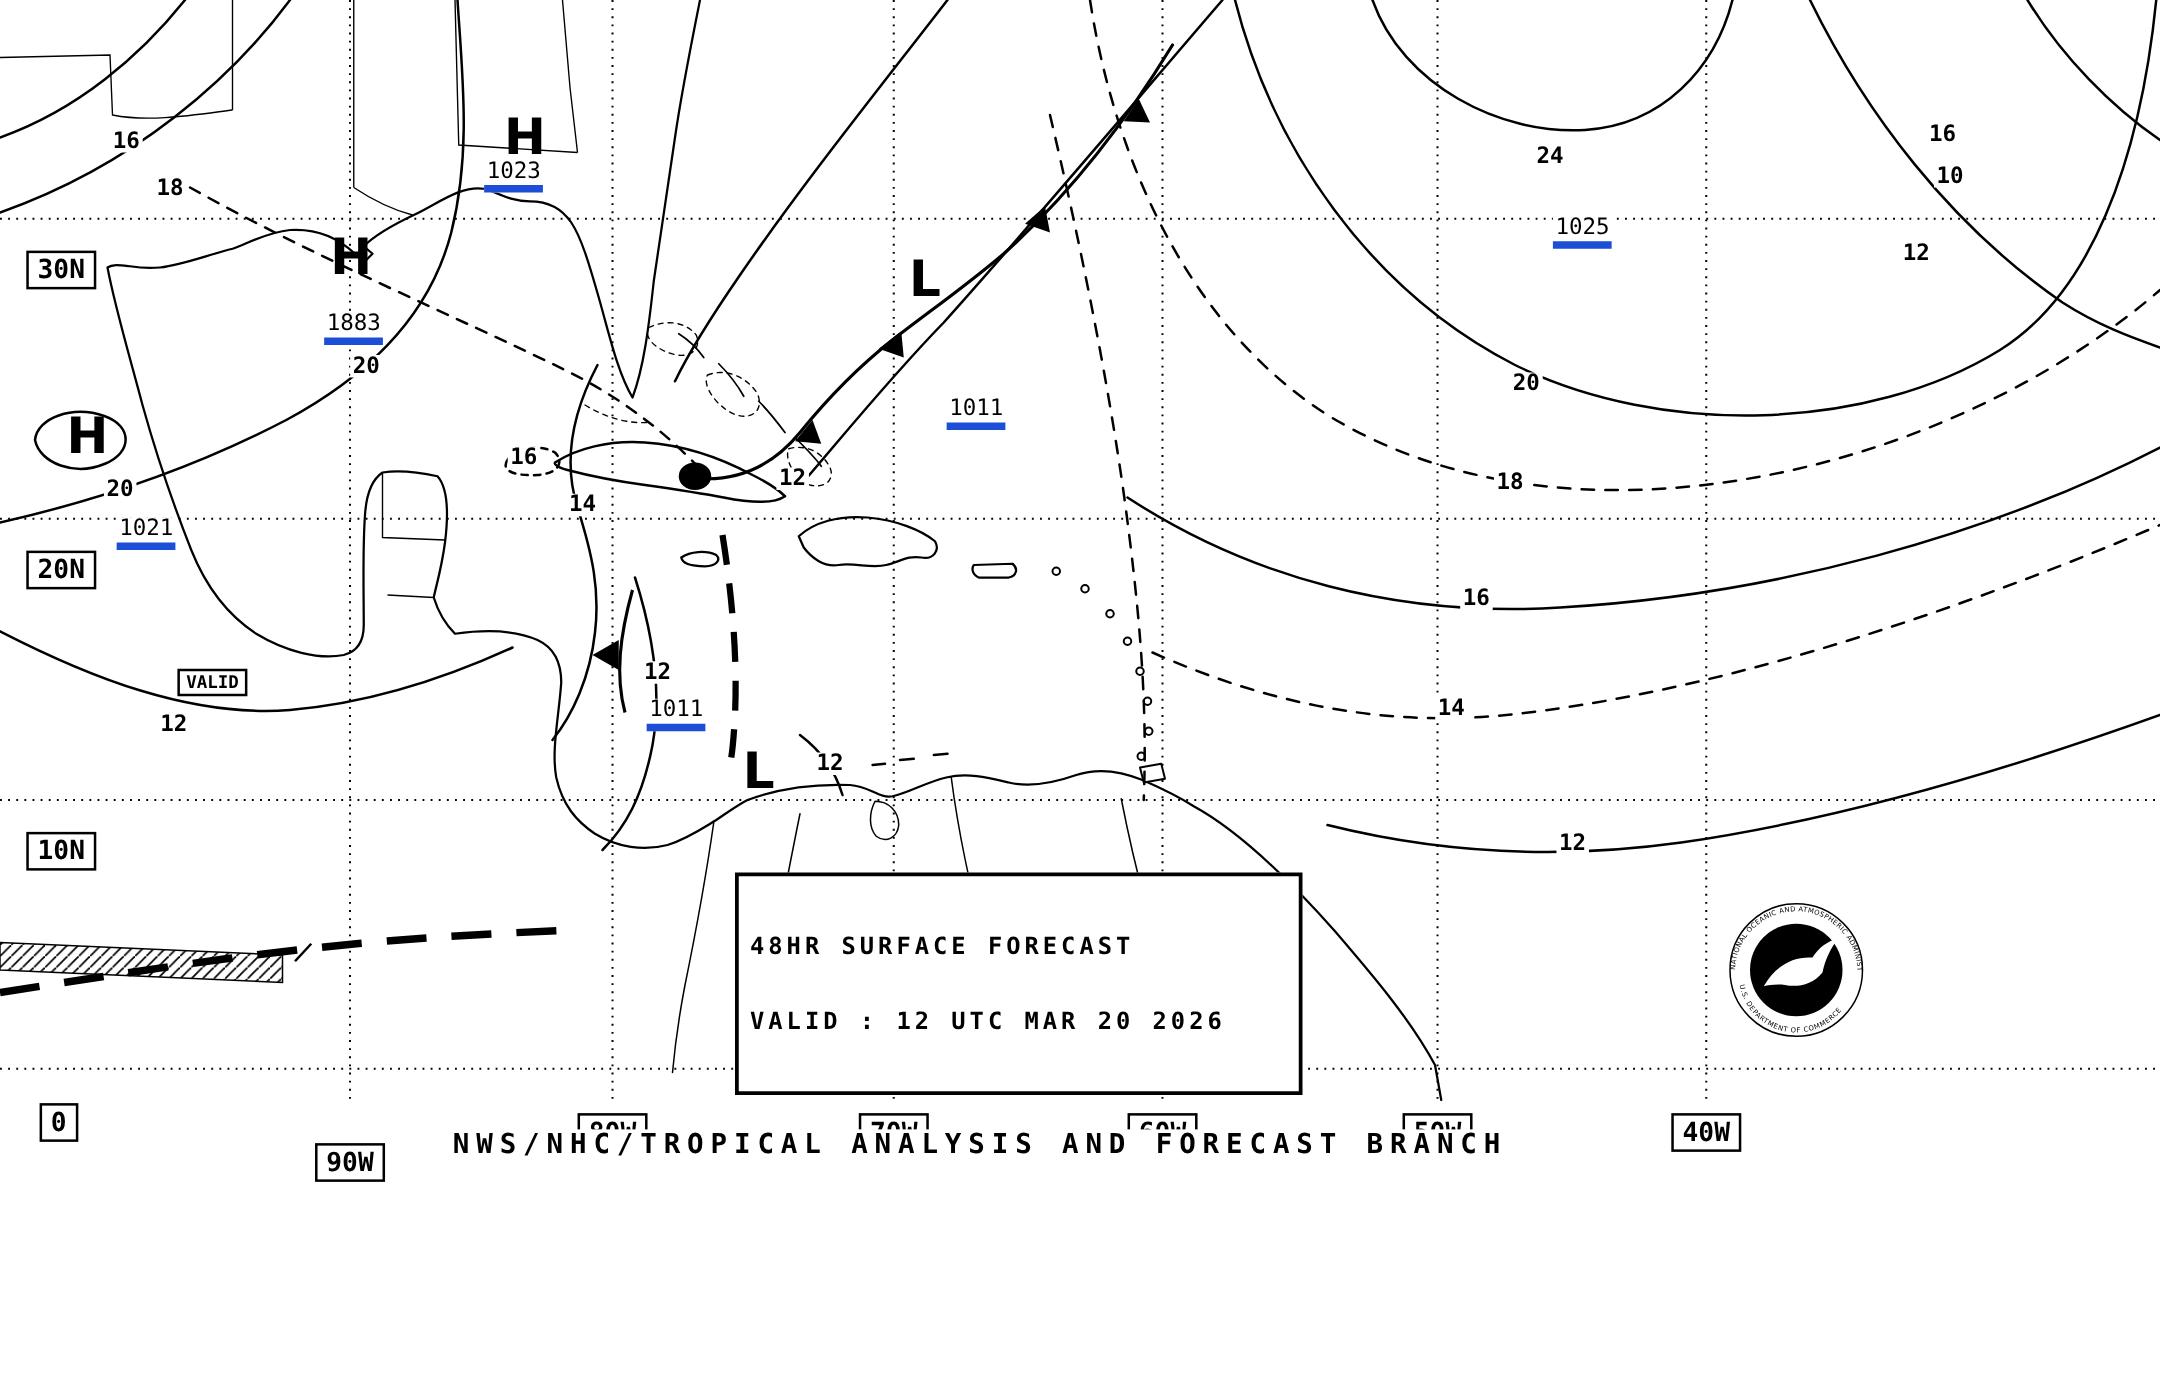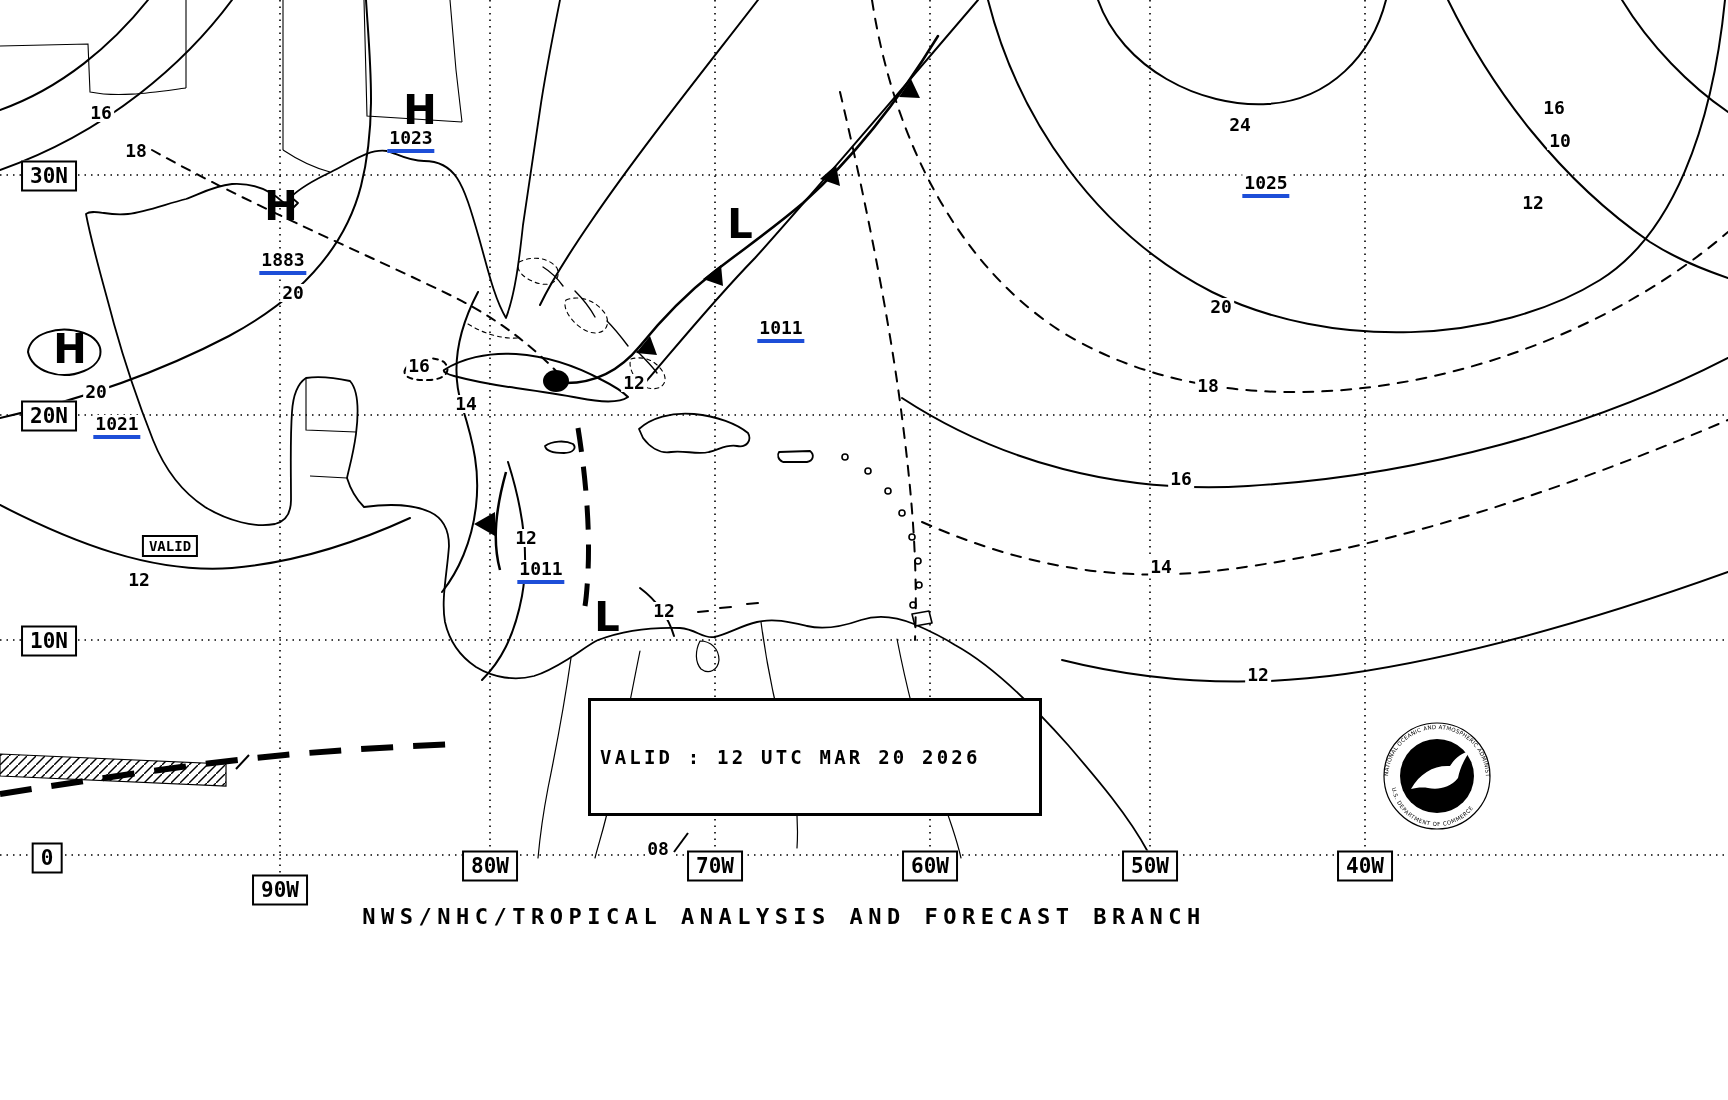--- a/index.html
+++ b/index.html
@@ -1,22 +1,22 @@
 <!DOCTYPE html>
 <html><head>
 <meta charset="utf-8">
 <style>
   html,body{margin:0;padding:0;background:#fff;}
   body{width:1728px;height:1100px;overflow:hidden;font-family:"DejaVu Sans Mono","Liberation Mono",monospace;color:#000;}
   .map{position:relative;width:1728px;height:1100px;background:#fff;}
   .map svg{position:absolute;left:0;top:0;}
   .lbl{position:absolute;transform:translate(-50%,-50%);background:#fff;padding:0 2px;font-size:18px;font-weight:bold;line-height:1;white-space:nowrap;}
-  .coordbox{position:absolute;transform:translate(-50%,-50%);border:2px solid #000;background:#fff;font-size:21px;font-weight:bold;line-height:1;padding:3px 7px;white-space:nowrap;}
+  .coordbox{position:absolute;transform:translate(-50%,-50%);border:2px solid #000;background:#fff;font-size:21px;font-weight:bold;line-height:1;padding:3px 7px;white-space:nowrap;margin-top:40px;}
   .hl{position:absolute;transform:translate(-50%,-50%);font-family:"DejaVu Sans","Liberation Sans",sans-serif;font-size:40px;font-weight:bold;line-height:1;background:transparent;}
-  .pval{position:absolute;transform:translate(-50%,-50%);font-size:18px;font-weight:bold;line-height:1;background:#fff;border-bottom:4px solid #1d4ed8;padding:0 2px 2px 2px;white-space:nowrap;}
+  .pval{position:absolute;transform:translate(-50%,-50%);font-size:18px;font-weight:normal;line-height:1;background:#fff;border-bottom:6px solid #1d4ed8;padding:0 2px 2px 2px;white-space:nowrap;}
   .galebox{position:absolute;transform:translate(-50%,-50%);border:2px solid #000;background:#fff;font-size:14px;font-weight:bold;line-height:1;padding:2px 5px;}
   .infobox{position:absolute;left:588px;top:698px;width:430px;border:3px solid #000;background:#fff;padding:6px 9px;font-size:19px;font-weight:bold;letter-spacing:3.2px;line-height:20px;white-space:pre;}
   .footer{position:absolute;left:784px;top:916px;transform:translate(-50%,-50%);font-size:22px;font-weight:bold;letter-spacing:5.5px;white-space:nowrap;background:#fff;}
 </style>
 </head>
 <body>
 
 <div class="map">
 
   <svg width="1728" height="1100" viewBox="0 0 1728 1100">
@@ -196,18 +196,19 @@
   <div class="lbl" style="left:1161px;top:567px">14</div>
   <div class="lbl" style="left:1258px;top:675px">12</div>
   <div class="lbl" style="left:1533px;top:203px">12</div>
   <div class="lbl" style="left:1554px;top:108px">16</div>
   <div class="lbl" style="left:1560px;top:141px">10</div>
 
   <div class="galebox" style="left:170px;top:546px">VALID</div>
   <div class="lbl" style="left:658px;top:849px">08</div>
 
   <div class="infobox">
+    <div>48HR SURFACE FORECAST</div>
     <div>VALID : 12 UTC MAR 20 2026</div>
   </div>
 
   <div class="footer">NWS/NHC/TROPICAL ANALYSIS AND FORECAST BRANCH</div>
 
 </div>
 
 </body></html>

